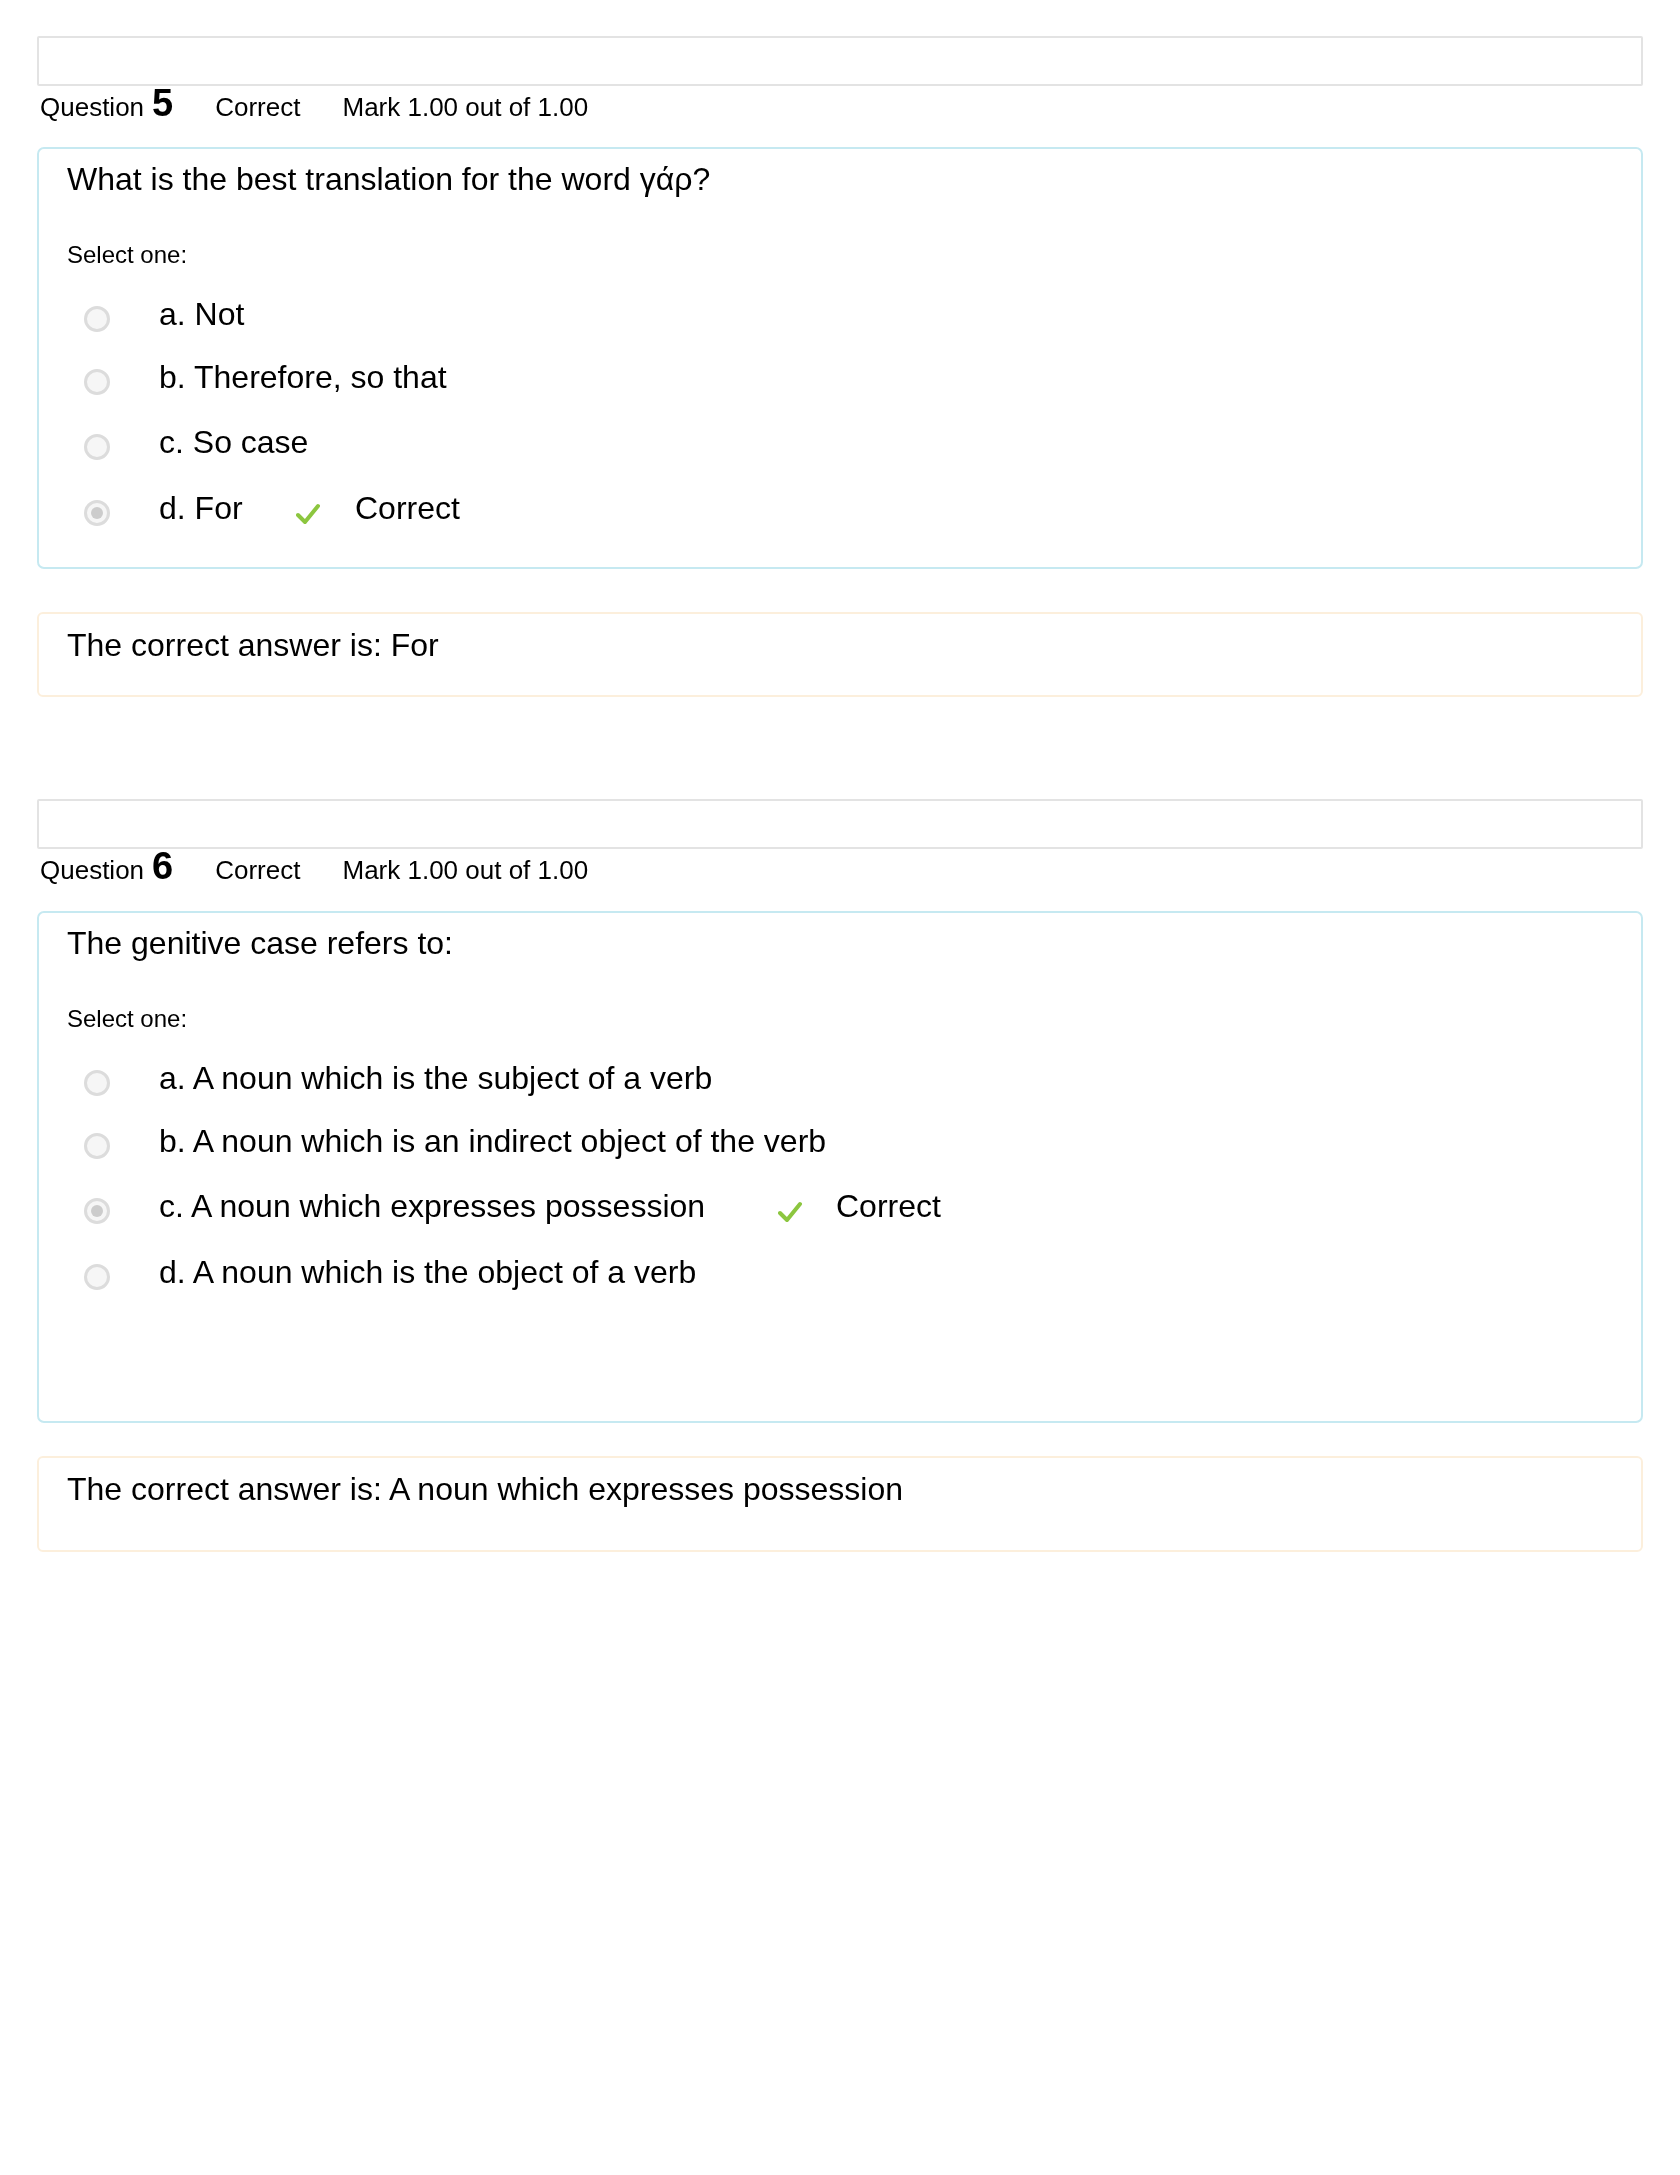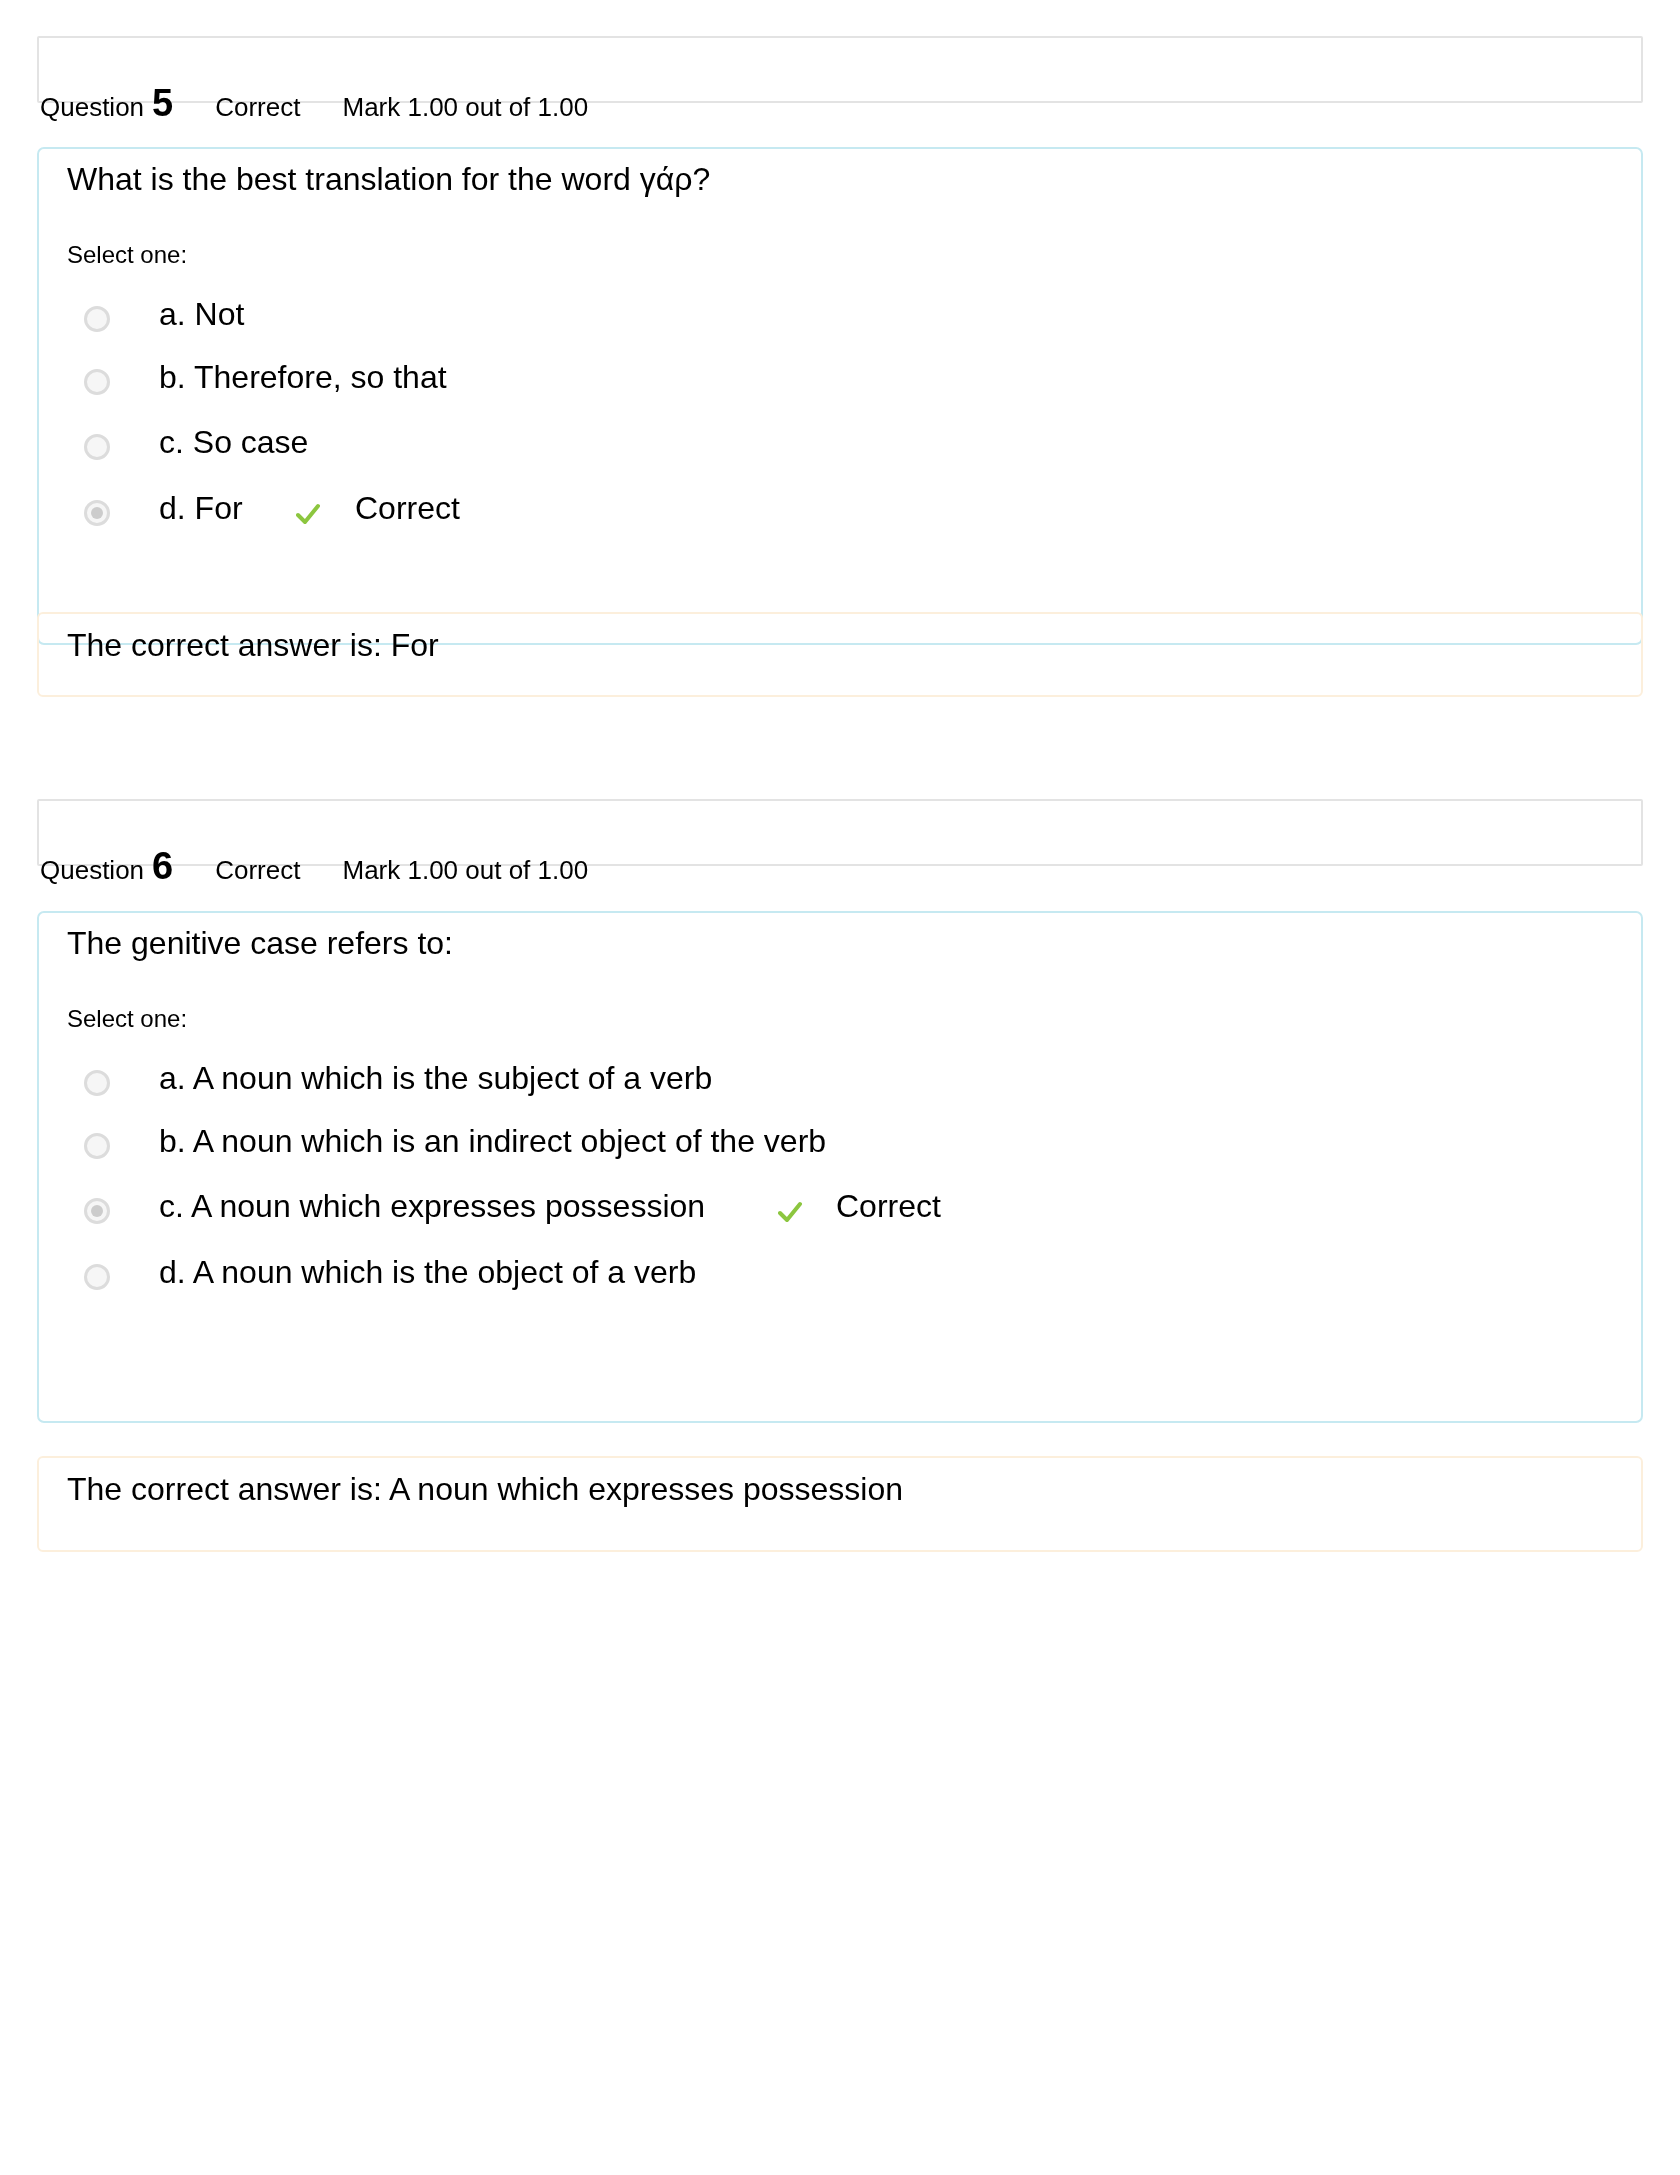--- a/index.html
+++ b/index.html
@@ -1,17 +1,17 @@
 <!DOCTYPE html>
 <html><head>
 <meta charset="utf-8">
 <style>
   html, body { margin: 0; padding: 0; background: #ffffff; }
   body { width: 1680px; height: 2175px; position: relative; font-family: "Liberation Sans", sans-serif; color: #000; overflow: hidden; }
-  .qhead { position: absolute; left: 37px; width: 1606px; height: 67px; border: 2px solid #e3e3e3; border-radius: 2px; box-sizing: border-box; }
+  .qhead { position: absolute; left: 37px; width: 1606px; height: 50px; border: 2px solid #e3e3e3; border-radius: 2px; box-sizing: border-box; }
   .qhead .inner { position: absolute; left: 0; top: 10px; display: flex; align-items: baseline; font-size: 26px; white-space: nowrap; }
   .qhead .qlabel { margin-left: 1px; }
   .qhead .qnum { font-weight: bold; font-size: 38px; margin-left: 8px; }
   .qhead .state { margin-left: 42px; }
   .qhead .mark { margin-left: 42px; margin-top: 44px; }
   .qbox { position: absolute; left: 37px; width: 1606px; border: 2px solid #c6e9f1; border-radius: 7px; box-sizing: border-box; }
   .qtext { position: absolute; left: 28px; top: 12px; font-size: 32px; white-space: nowrap; }
   .prompt { position: absolute; left: 28px; font-size: 24px; white-space: nowrap; }
   .opt { position: absolute; left: 0; height: 50px; width: 100%; padding-left: 24px; }
   .radio { position: absolute; left: 45px; top: 10px; width: 26px; height: 26px; border-radius: 50%; border: 3px solid #dcdcdc; background: #f6f6f6; box-sizing: border-box; }
@@ -27,21 +27,21 @@
 
 <div class="qhead" style="top:36px;">
   <div class="inner">
     <span class="qlabel">Question</span>
     <span class="qnum">5</span>
     <span class="state">Correct</span>
     <span class="mark">Mark 1.00 out of 1.00</span>
   </div>
 </div>
 
-<div class="qbox" style="top:147px; height:498px;">
+<div class="qbox" style="top:147px; height:422px;">
   <div class="qtext">What is the best translation for the word γάρ?</div>
   <div class="prompt" style="top:92px;">Select one:</div>
 
   <div class="opt" style="top:147px;">
     <span class="radio"></span>
     <span class="opt-text">a. Not</span>
   </div>
   <div class="opt" style="top:210px;">
     <span class="radio"></span>
     <span class="opt-text">b. Therefore, so that</span>

